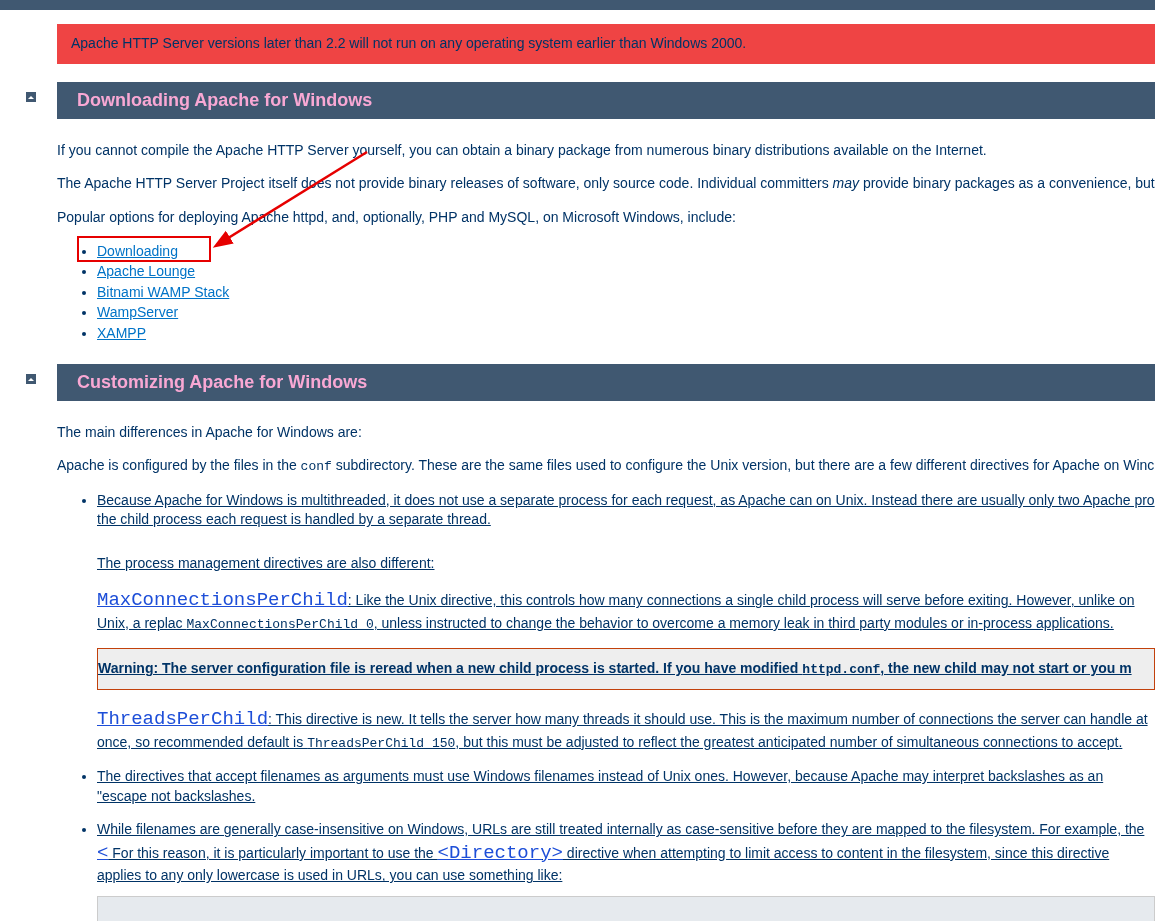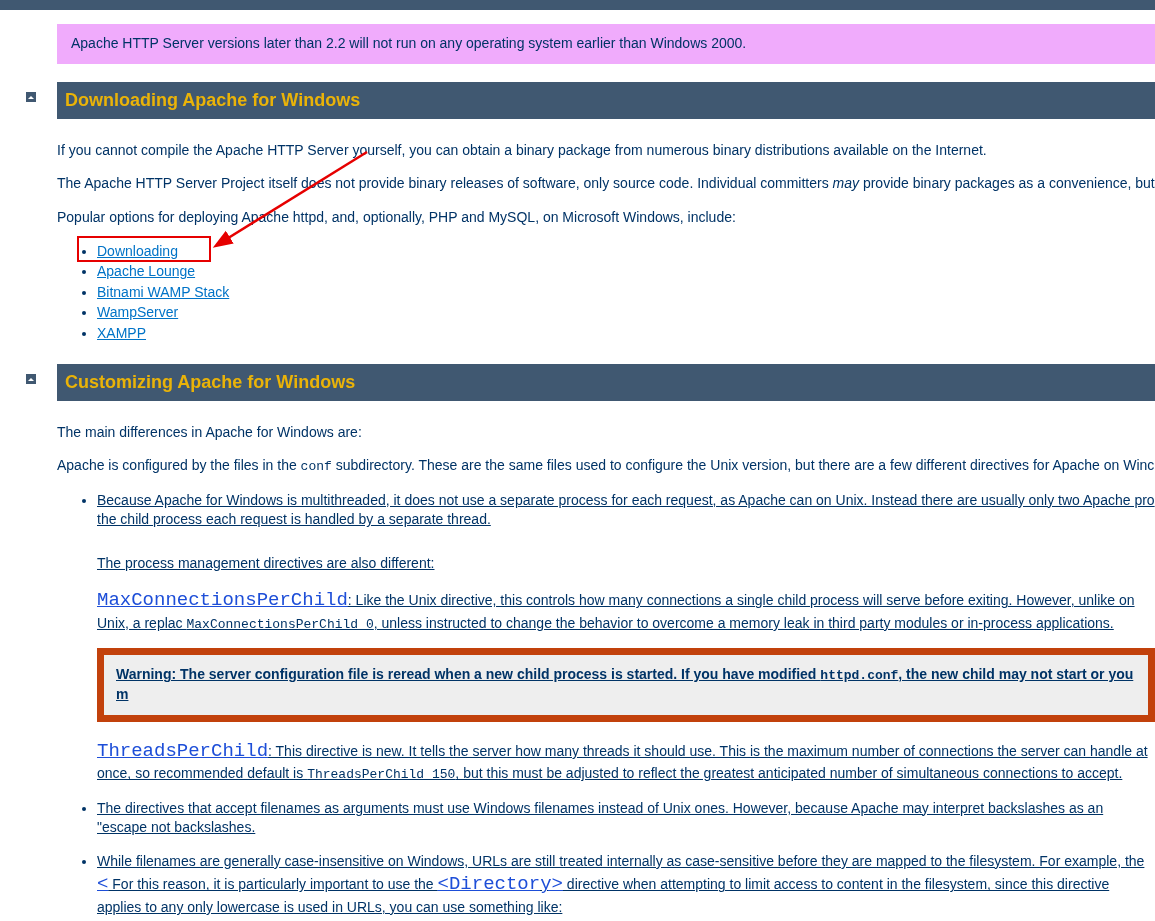--- a/index.html
+++ b/index.html
@@ -16,21 +16,21 @@
     padding-right: 0;
   }
   .banner {
     background: #405871;
     height: 10px;
     margin-left: 0;
     margin-bottom: 14px;
   }
   p { margin: 8px 0 14px 0; }
   .note {
-    background: #f0abfc;
+    background: #ef4444;
     padding: 10px 14px;
     margin: 6px 0 18px 0;
     color: #003366;
   }
   .section-row {
     display: flex;
     align-items: flex-start;
     margin-left: -31px;
   }
   .topicon {
@@ -44,24 +44,24 @@
   .topicon::after{
     content:"";
     position:absolute;
     left:2px; top:4px;
     border-left:3px solid transparent;
     border-right:3px solid transparent;
     border-bottom:3px solid #fff;
   }
   h2.sect {
     background: #405871;
-    color: #eab308;
+    color: #f9a8d4;
     font-size: 18px;
     font-weight: bold;
-    padding: 6px 8px;
+    padding: 6px 20px;
     margin: 0 0 14px 0;
     flex: 1;
   }
   a { color: #0073c7; text-decoration: underline; }
   ul.links {
     margin: 6px 0 20px 40px;
     padding: 0;
   }
   ul.links li { margin: 1px 0; list-style: disc; color:#003366;}
   ul.bullets {
@@ -88,22 +88,22 @@
     font-size: 13px;
   }
   a.directive {
     color: #1d4ed8;
     font-family: "Courier New", Courier, monospace;
     font-size: 19px;
     text-decoration: underline;
   }
   .warn {
     background: #eeeeee;
-    border: 7px solid #c2410c;
-    padding: 10px 12px;
+    border: 1px solid #c2410c;
+    padding: 10px 0;
     margin: 12px 0 16px 0;
     color: #003366;
     font-size: 14px;
   }
   pre.codeblock {
     background: #e6eaee;
     border: 1px solid #cccccc;
     padding: 10px 14px;
     font-family: "Courier New", Courier, monospace;
     font-size: 13px;

